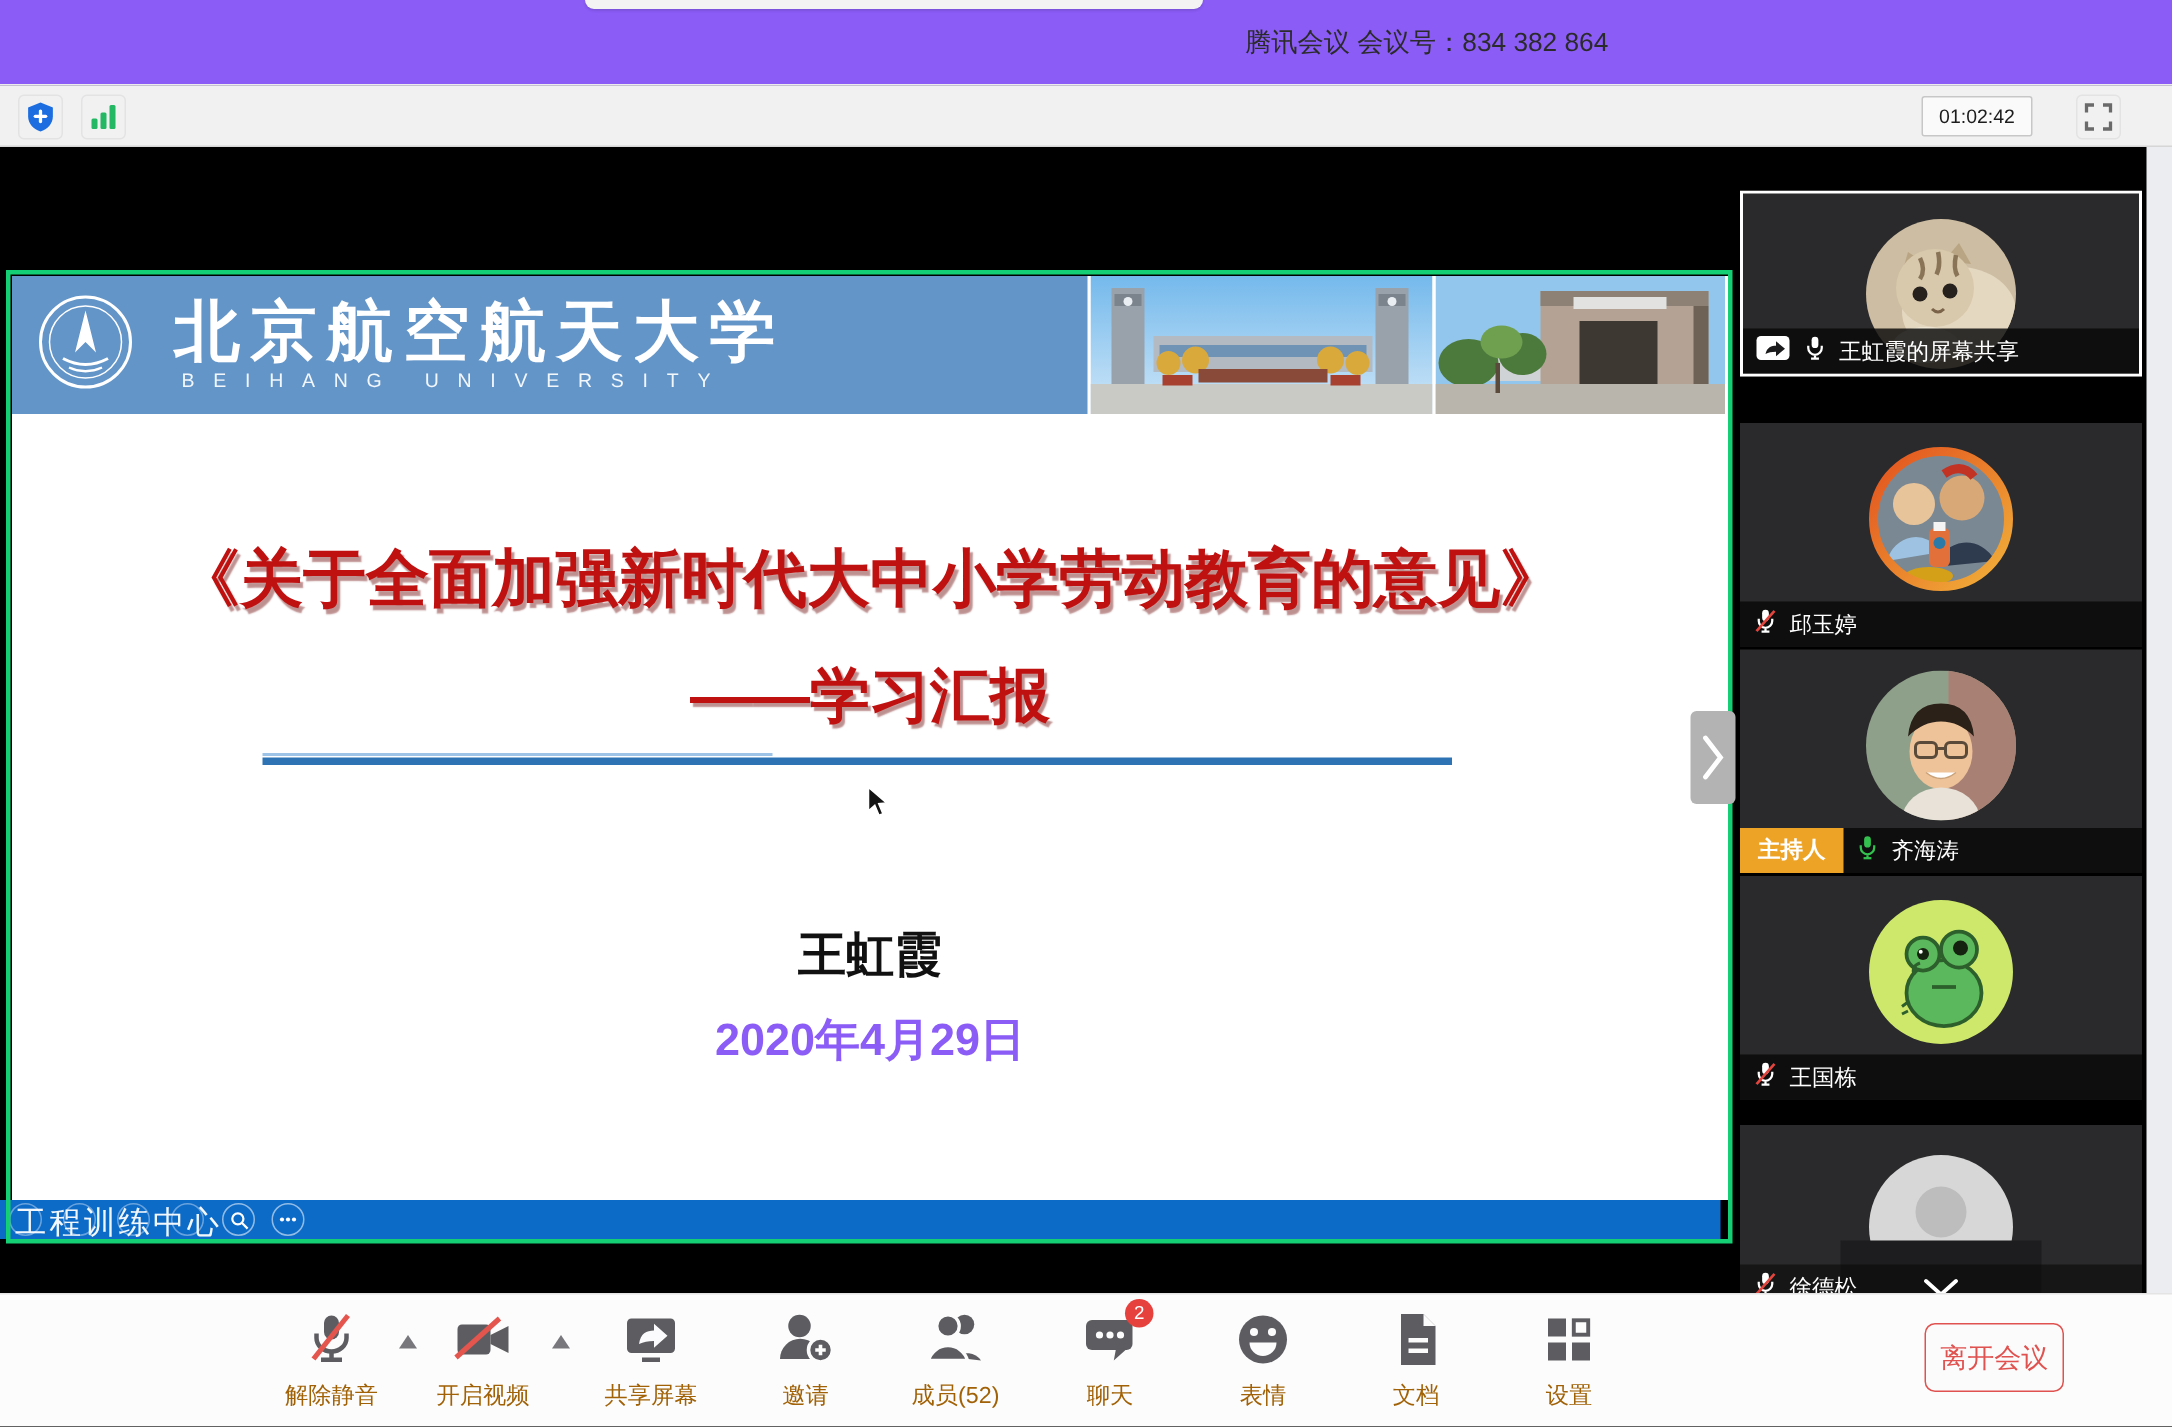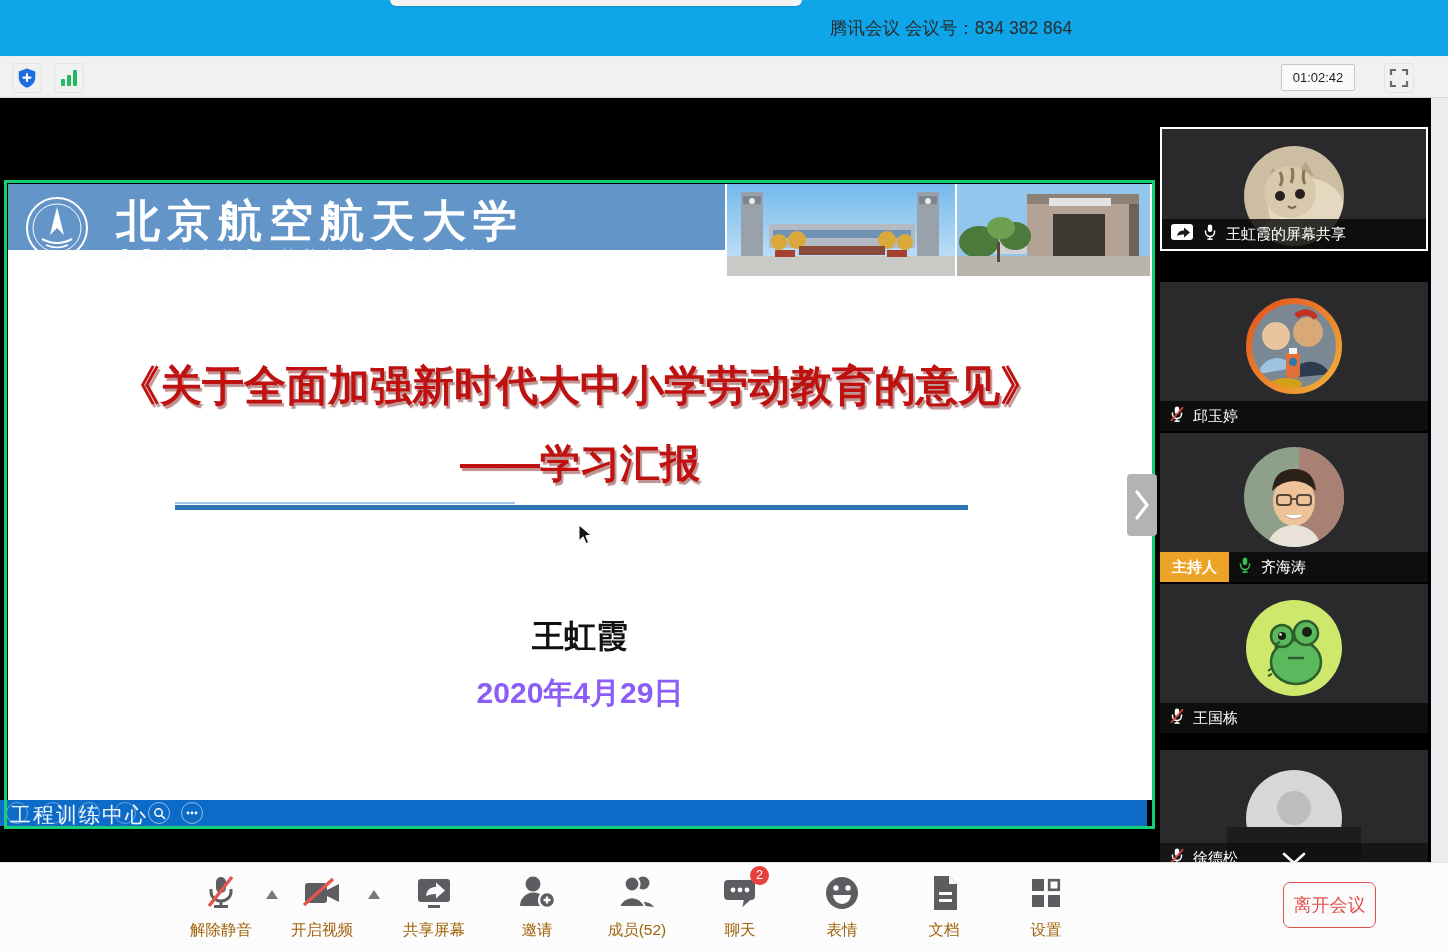--- a/index.html
+++ b/index.html
@@ -6,21 +6,21 @@
     --accent-green:#14cf74; --banner-blue:#6495c8; --footer-blue:#0d6bc8;
     --slide-red:#c01111; --host-badge:#eda426; --mic-green:#34c24f;
     --badge-red:#e6413c; --leave-red:#e0524f;
   }
   *{margin:0;padding:0;box-sizing:border-box;}
   html,body{width:1448px;height:951px;overflow:hidden;background:#000;
     font-family:"Liberation Sans","DejaVu Sans",sans-serif;}
   .app{position:relative;width:1448px;height:951px;background:#000;}
 
   
-  .titlebar{position:absolute;left:0;top:0;width:1448px;height:57px;background:#0ea5e9;border-bottom:1px solid #ececec;}
+  .titlebar{position:absolute;left:0;top:0;width:1448px;height:57px;background:#8b5cf6;border-bottom:1px solid #ececec;}
   .top-notch{position:absolute;left:390px;top:0;width:412px;height:6px;background:#f3f3f4;border-radius:0 0 8px 8px;box-shadow:0 1px 2px rgba(0,0,0,.14);}
   .meeting-info{position:absolute;left:830px;top:0;height:57px;line-height:57px;font-size:17.5px;color:#2b2b2b;}
 
   
   .toolbar{position:absolute;left:0;top:57px;width:1448px;height:41px;background:#f1f1f2;border-bottom:1px solid #d6d6d6;}
   .tb-btn{position:absolute;top:6px;width:30px;height:30px;border:1px solid #e3e3e4;border-radius:4px;background:transparent;display:flex;align-items:center;justify-content:center;cursor:pointer;}
   .tb-shield{left:12px;}
   .tb-signal{left:54px;}
   .sigbars{display:flex;align-items:flex-end;gap:2px;height:16px;}
   .sigbars i{display:block;width:4px;background:#25b864;border-radius:1px;}
@@ -28,21 +28,21 @@
   .timer{position:absolute;left:1281px;top:7px;width:74px;height:27px;border:1px solid #c7c7c7;border-radius:2px;background:#fafafa;text-align:center;line-height:25px;font-size:13px;color:#1d1d1d;}
   .fs-btn{position:absolute;left:1384px;top:6px;width:30px;height:30px;border:1px solid #e3e3e4;border-radius:4px;background:transparent;display:flex;align-items:center;justify-content:center;cursor:pointer;}
 
   
   .stage{position:absolute;left:0;top:98px;width:1448px;height:764px;background:#000;}
   .right-strip{position:absolute;left:1431px;top:0;width:17px;height:764px;background:#ebedf0;}
 
   
   .slide-white{position:absolute;left:8px;top:86px;width:1144px;height:616px;background:#fff;}
   .banner{position:relative;width:1144px;height:92px;display:flex;}
-  .banner-blue{position:relative;width:717px;height:66px;background:var(--banner-blue);flex:none;}
+  .banner-blue{position:relative;width:717px;height:92px;background:var(--banner-blue);flex:none;}
   .logo{position:absolute;left:16px;top:11px;}
   .uni-cn{position:absolute;left:108px;top:8px;font-family:"DejaVu Serif","Liberation Serif",serif;font-weight:bold;font-size:44px;color:#fff;letter-spacing:7px;white-space:nowrap;}
   .uni-en{position:absolute;left:113px;top:62px;font-size:13px;color:#f2f7fc;letter-spacing:12.5px;white-space:nowrap;}
   .photo{flex:none;height:92px;margin-left:2px;}
   .slide-body{position:relative;width:1144px;height:524px;background:#fff;text-align:center;}
   .slide-title{position:absolute;left:0;top:82px;width:100%;font-size:42px;font-weight:bold;color:var(--slide-red);text-shadow:2px 3px 1px rgba(110,10,10,.45);white-space:nowrap;}
   .slide-subtitle{position:absolute;left:0;top:160px;width:100%;font-size:40px;font-weight:bold;color:var(--slide-red);text-shadow:2px 3px 1px rgba(110,10,10,.45);}
   .divider{position:absolute;left:167px;top:229px;width:793px;height:5px;background:#2e74b5;}
   .divider:before{content:"";position:absolute;left:0;top:-3px;width:340px;height:2px;background:#9dc3e6;}
   .slide-author{position:absolute;left:0;top:339px;width:100%;font-size:32px;font-weight:bold;color:#111;}

